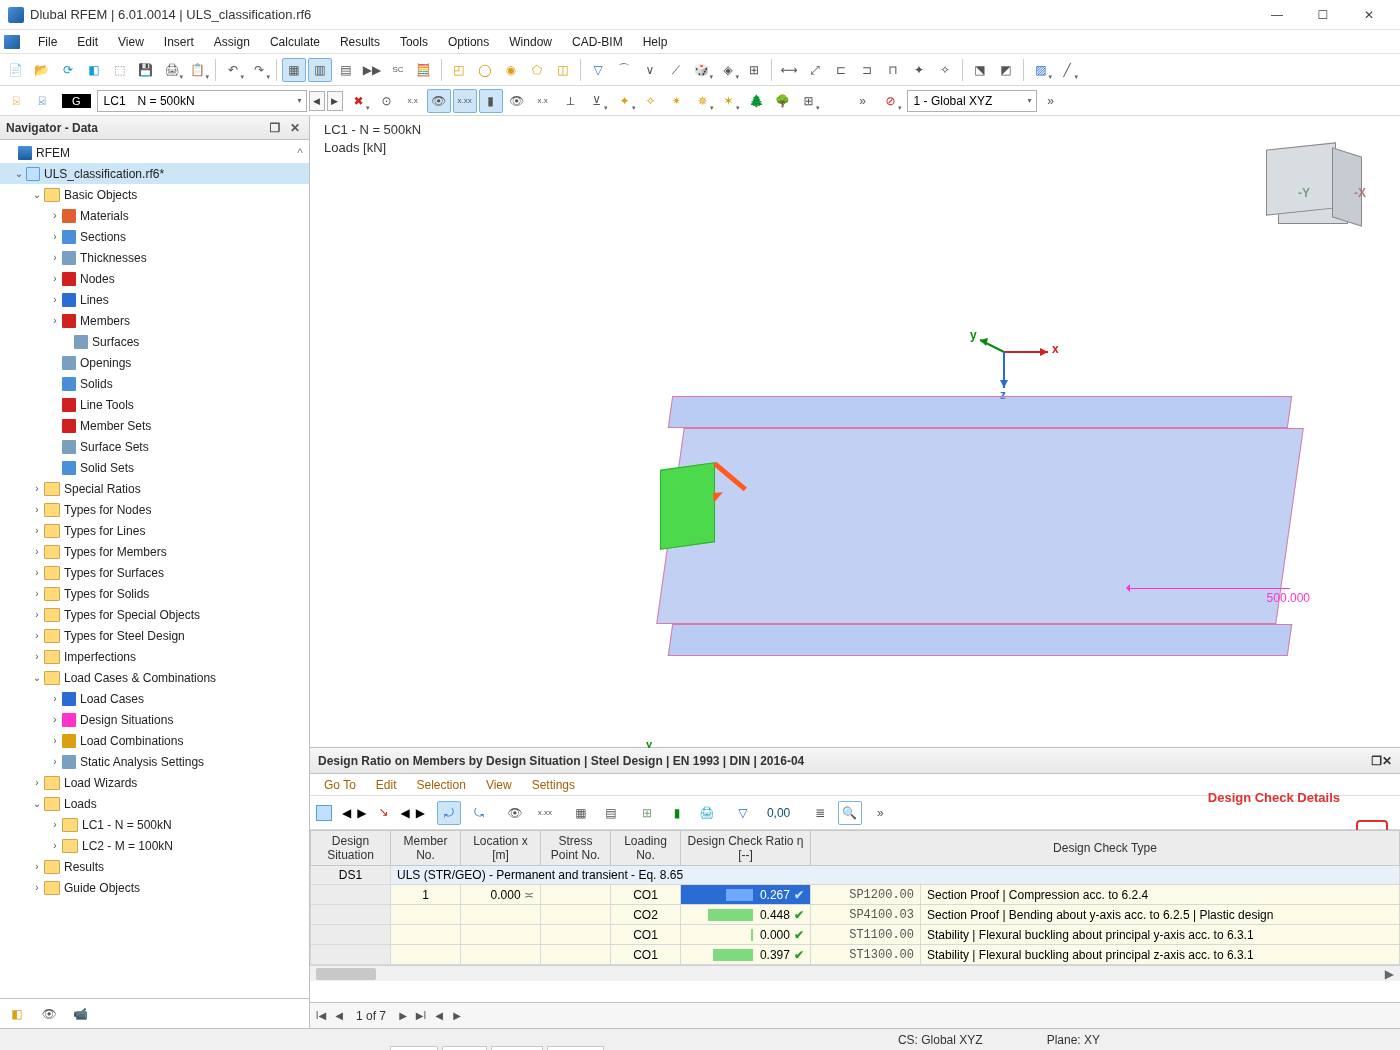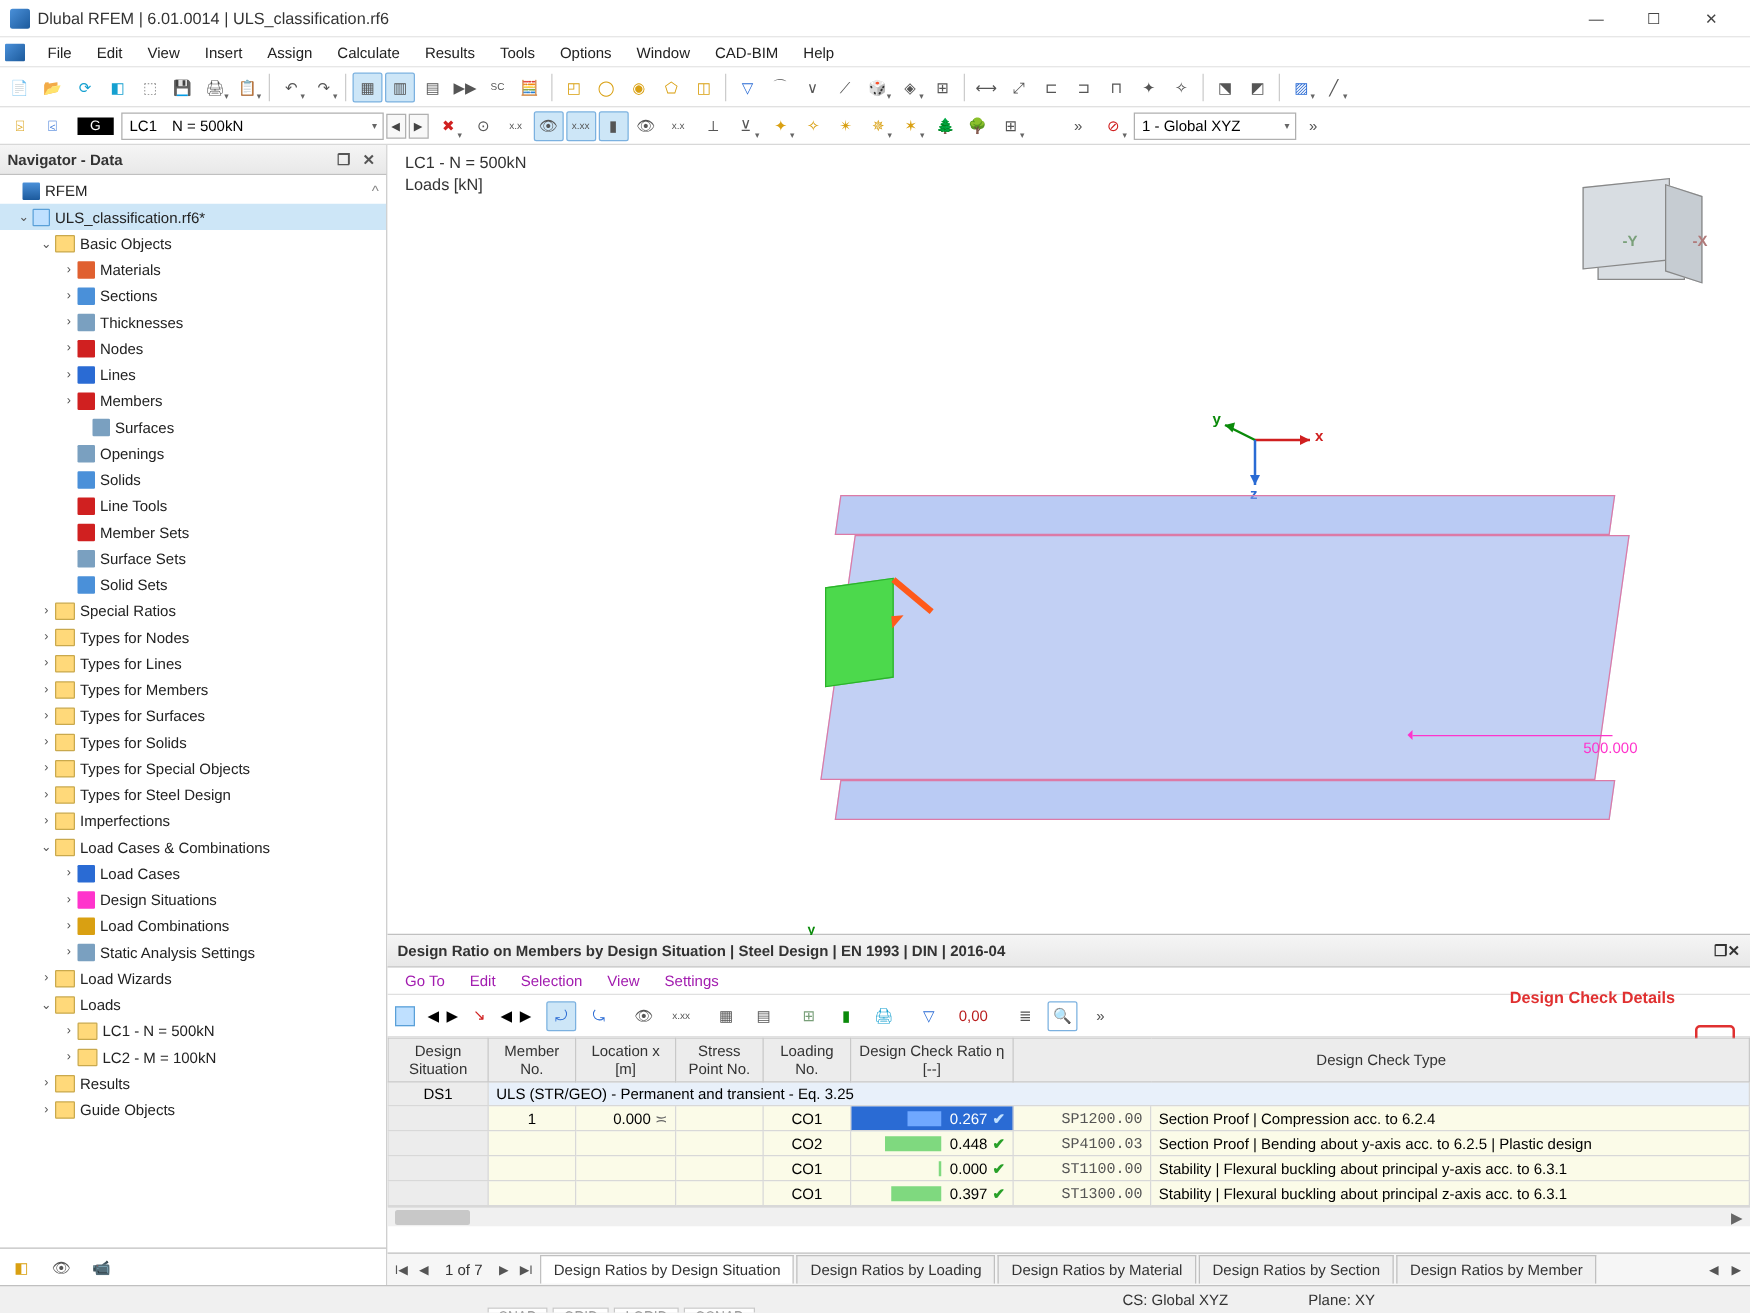--- a/index.html
+++ b/index.html
@@ -18,21 +18,21 @@
 .menubar .menu-item { padding: 3px 10px; color: #222; cursor: default; }
 
 
 .toolbar { height: 32px; background: #fff; display: flex; align-items: center; padding: 0 4px; border-bottom: 1px solid #d8d8d8; gap: 2px; }
 .toolbar .sep { width: 1px; height: 22px; background: #ccc; margin: 0 3px; }
 .tb-btn { width: 24px; height: 24px; display: flex; align-items: center; justify-content: center; border-radius: 2px; color: #555; position: relative; }
 .tb-btn.active { background: #cde6f7; border: 1px solid #7bb1e0; }
 .tb-drop::after { content: "▾"; font-size: 7px; position: absolute; right: 1px; bottom: 1px; color: #666; }
 .tb-combo { height: 22px; border: 1px solid #b0b0b0; background: #fff; display: flex; align-items: center; padding: 0 16px 0 6px; position: relative; min-width: 50px; }
 .tb-combo::after { content: "▾"; font-size: 8px; position: absolute; right: 4px; color: #666; }
-.tb-text { padding: 0 6px; color: #b91c1c; }
+.tb-text { padding: 0 6px; color: #0c4a6e; }
 
 
 .loadbar { height: 30px; background: #fff; display: flex; align-items: center; padding: 0 4px; border-bottom: 1px solid #d8d8d8; gap: 2px; }
 .loadbar .badge-g { background: #000; color: #fff; padding: 1px 10px; font-size: 11px; margin: 0 4px; }
 .loadbar .nav-arrow { width: 16px; height: 20px; display: flex; align-items: center; justify-content: center; border: 1px solid #b0b0b0; background: #f8f8f8; font-size: 9px; color: #444; }
 
 
 .main { display: flex; height: calc(1050px - 30px - 24px - 32px - 30px - 22px); }
 .navigator { width: 310px; background: #fff; border-right: 1px solid #c0c0c0; display: flex; flex-direction: column; }
 .nav-header { height: 24px; background: linear-gradient(#f5f5f5,#e8e8e8); border-bottom: 1px solid #c0c0c0; display: flex; align-items: center; padding: 0 6px; font-weight: 600; color: #333; }
@@ -69,21 +69,21 @@
 .axis-small .ax { position: absolute; font-size: 11px; font-weight: 600; }
 .navcube { position: absolute; right: 20px; top: 20px; width: 120px; height: 110px; }
 .navcube .face { position: absolute; background: #d8dde2; border: 1px solid #888; }
 .axis-center { position: absolute; left: 660px; top: 210px; }
 
 
 .results-panel { height: 280px; display: flex; flex-direction: column; background: #fff; }
 .res-header { height: 26px; background: linear-gradient(#f5f5f5,#e8e8e8); border-bottom: 1px solid #c0c0c0; display: flex; align-items: center; padding: 0 8px; font-weight: 600; color: #333; }
 .res-header .spacer { flex: 1; }
 .res-menu { height: 22px; display: flex; align-items: center; padding: 0 4px; border-bottom: 1px solid #e0e0e0; }
-.res-menu .menu-item { padding: 2px 10px; color: #a21caf; }
+.res-menu .menu-item { padding: 2px 10px; color: #a16207; }
 .res-toolbar { height: 34px; display: flex; align-items: center; padding: 0 6px; border-bottom: 1px solid #d8d8d8; gap: 6px; }
 .res-toolbar .combo-lg { flex: 0 0 260px; height: 24px; border: 1px solid #b0b0b0; display: flex; align-items: center; padding: 0 20px 0 6px; position: relative; }
 .res-toolbar .combo-lg::after { content: "▾"; position: absolute; right: 6px; font-size: 9px; color: #555; }
 .annotation { position: absolute; right: 60px; top: -6px; color: #e03030; font-weight: 600; font-size: 13px; pointer-events: none; }
 .annotation-box { position: absolute; right: 12px; top: 24px; width: 32px; height: 26px; border: 2px solid #e03030; border-radius: 4px; pointer-events: none; }
 
 
 .res-table-wrap { flex: 1; overflow: auto; position: relative; }
 .res-table { width: 100%; border-collapse: collapse; }
 .res-table th { background: #ececec; border: 1px solid #c8c8c8; padding: 3px 6px; font-weight: normal; color: #333; text-align: center; height: 20px; }
@@ -554,21 +554,21 @@
               <th style="width:80px"><span>Location x [m]</span></th>
               <th style="width:70px"><span>Stress Point No.</span></th>
               <th style="width:70px"><span>Loading No.</span></th>
               <th style="width:130px"><span>Design Check Ratio η [--]</span></th>
               <th colspan="2"><span>Design Check Type</span></th>
             </tr>
           </thead>
           <tbody id="res-tbody">
               <tr class="group">
      <td class="center" style="background:#ececec">DS1</td>
-     <td colspan="7">ULS (STR/GEO) - Permanent and transient - Eq. 3.25</td>
+     <td colspan="7">ULS (STR/GEO) - Permanent and transient - Eq. 8.65</td>
               </tr>
               <tr>
        <td class="row-handle"></td>
        <td class="center">1</td>
        <td class="right">0.000 <span style="color:#666">≍</span></td>
        <td class="center"></td>
        <td class="center">CO1</td>
        <td class="right" style="background:#2a6bd4;color:#fff">
          <span class="ratio-bar" style="width:27px;background:#6fa8ff"></span>
          0.267<span class="check-ok" style="color:#bfe0ff">✔</span>
@@ -623,27 +623,20 @@
             <span style="padding:0 6px;color:#666">▶</span>
           </div>
       </div>
 
       <div class="res-footer">
         <div class="pg-btn">I◀</div>
         <div class="pg-btn">◀</div>
         <div class="pg-text">1 of 7</div>
         <div class="pg-btn">▶</div>
         <div class="pg-btn">▶I</div>
-        <div id="res-tabs" style="display:flex;overflow:hidden;flex:1">
-            <div class="rtab ">Design Ratios by Design Situation</div>
-            <div class="rtab inactive">Design Ratios by Loading</div>
-            <div class="rtab inactive">Design Ratios by Material</div>
-            <div class="rtab inactive">Design Ratios by Section</div>
-            <div class="rtab inactive">Design Ratios by Member</div>
-          </div>
         <div class="pg-btn">◀</div>
         <div class="pg-btn">▶</div>
       </div>
     </div>
   </div>
 </div>
 
 <div class="statusbar">
   <span style="width:380px"></span>
   <span class="scell">SNAP</span>

